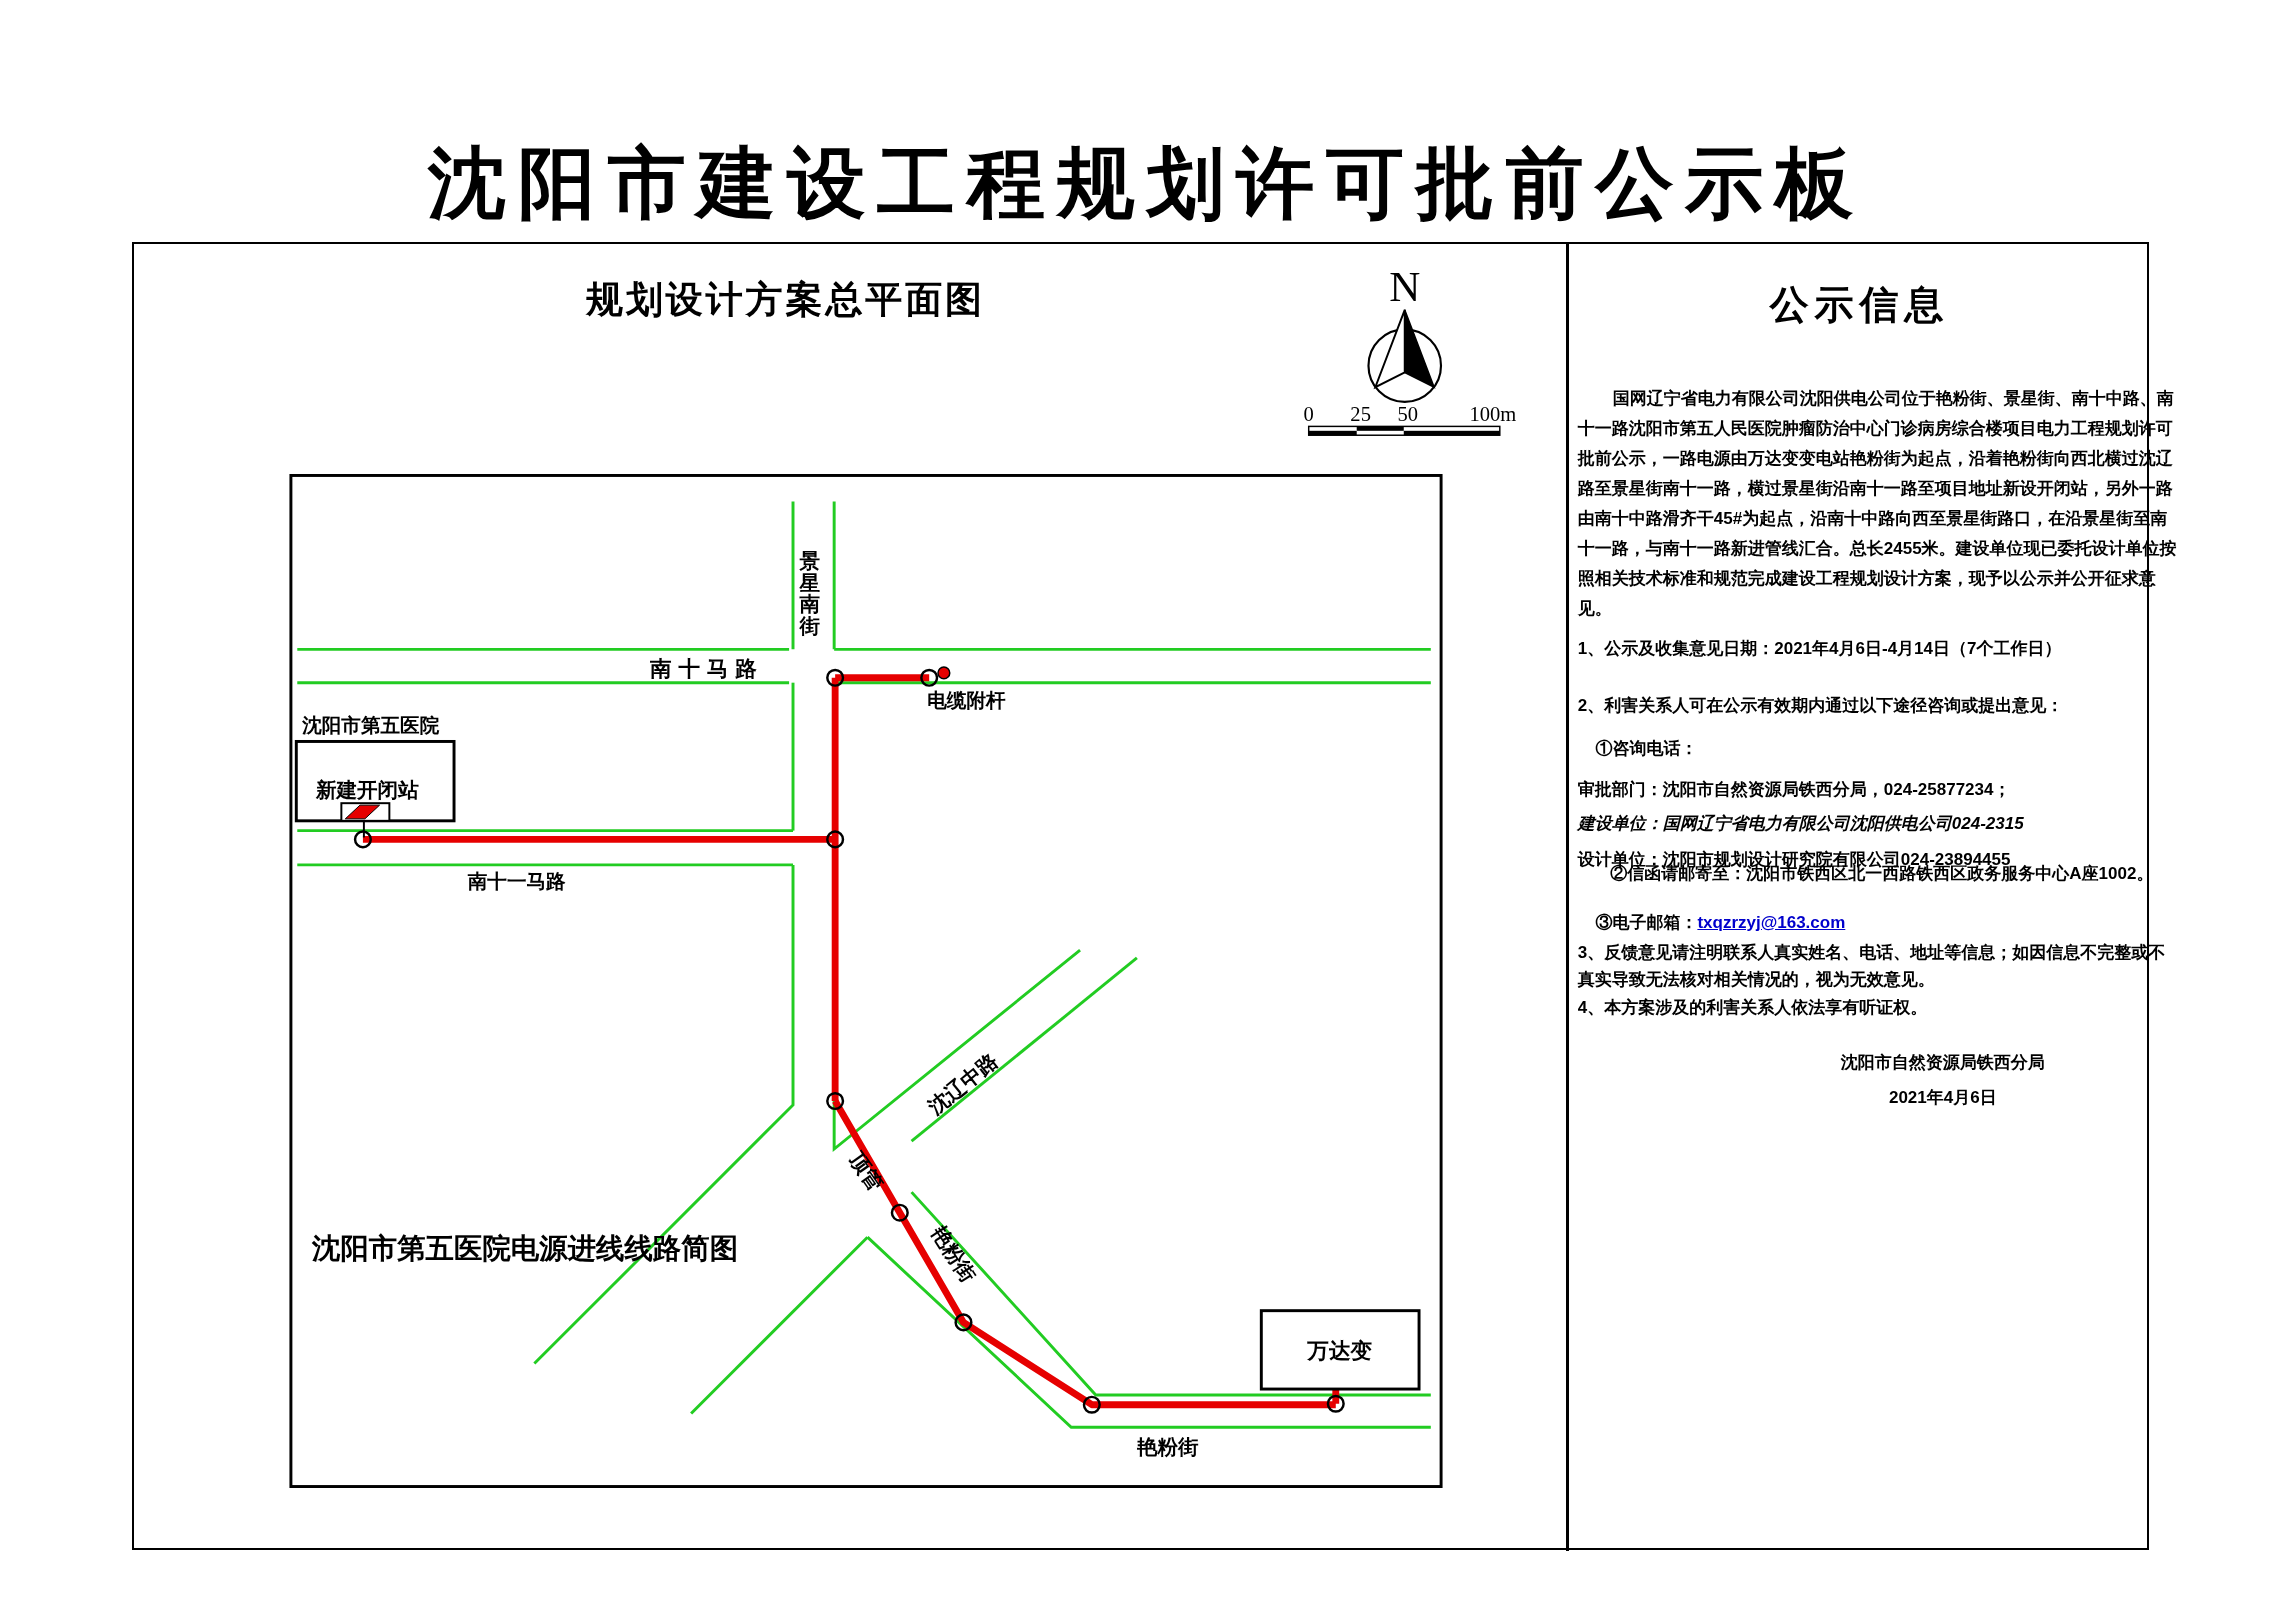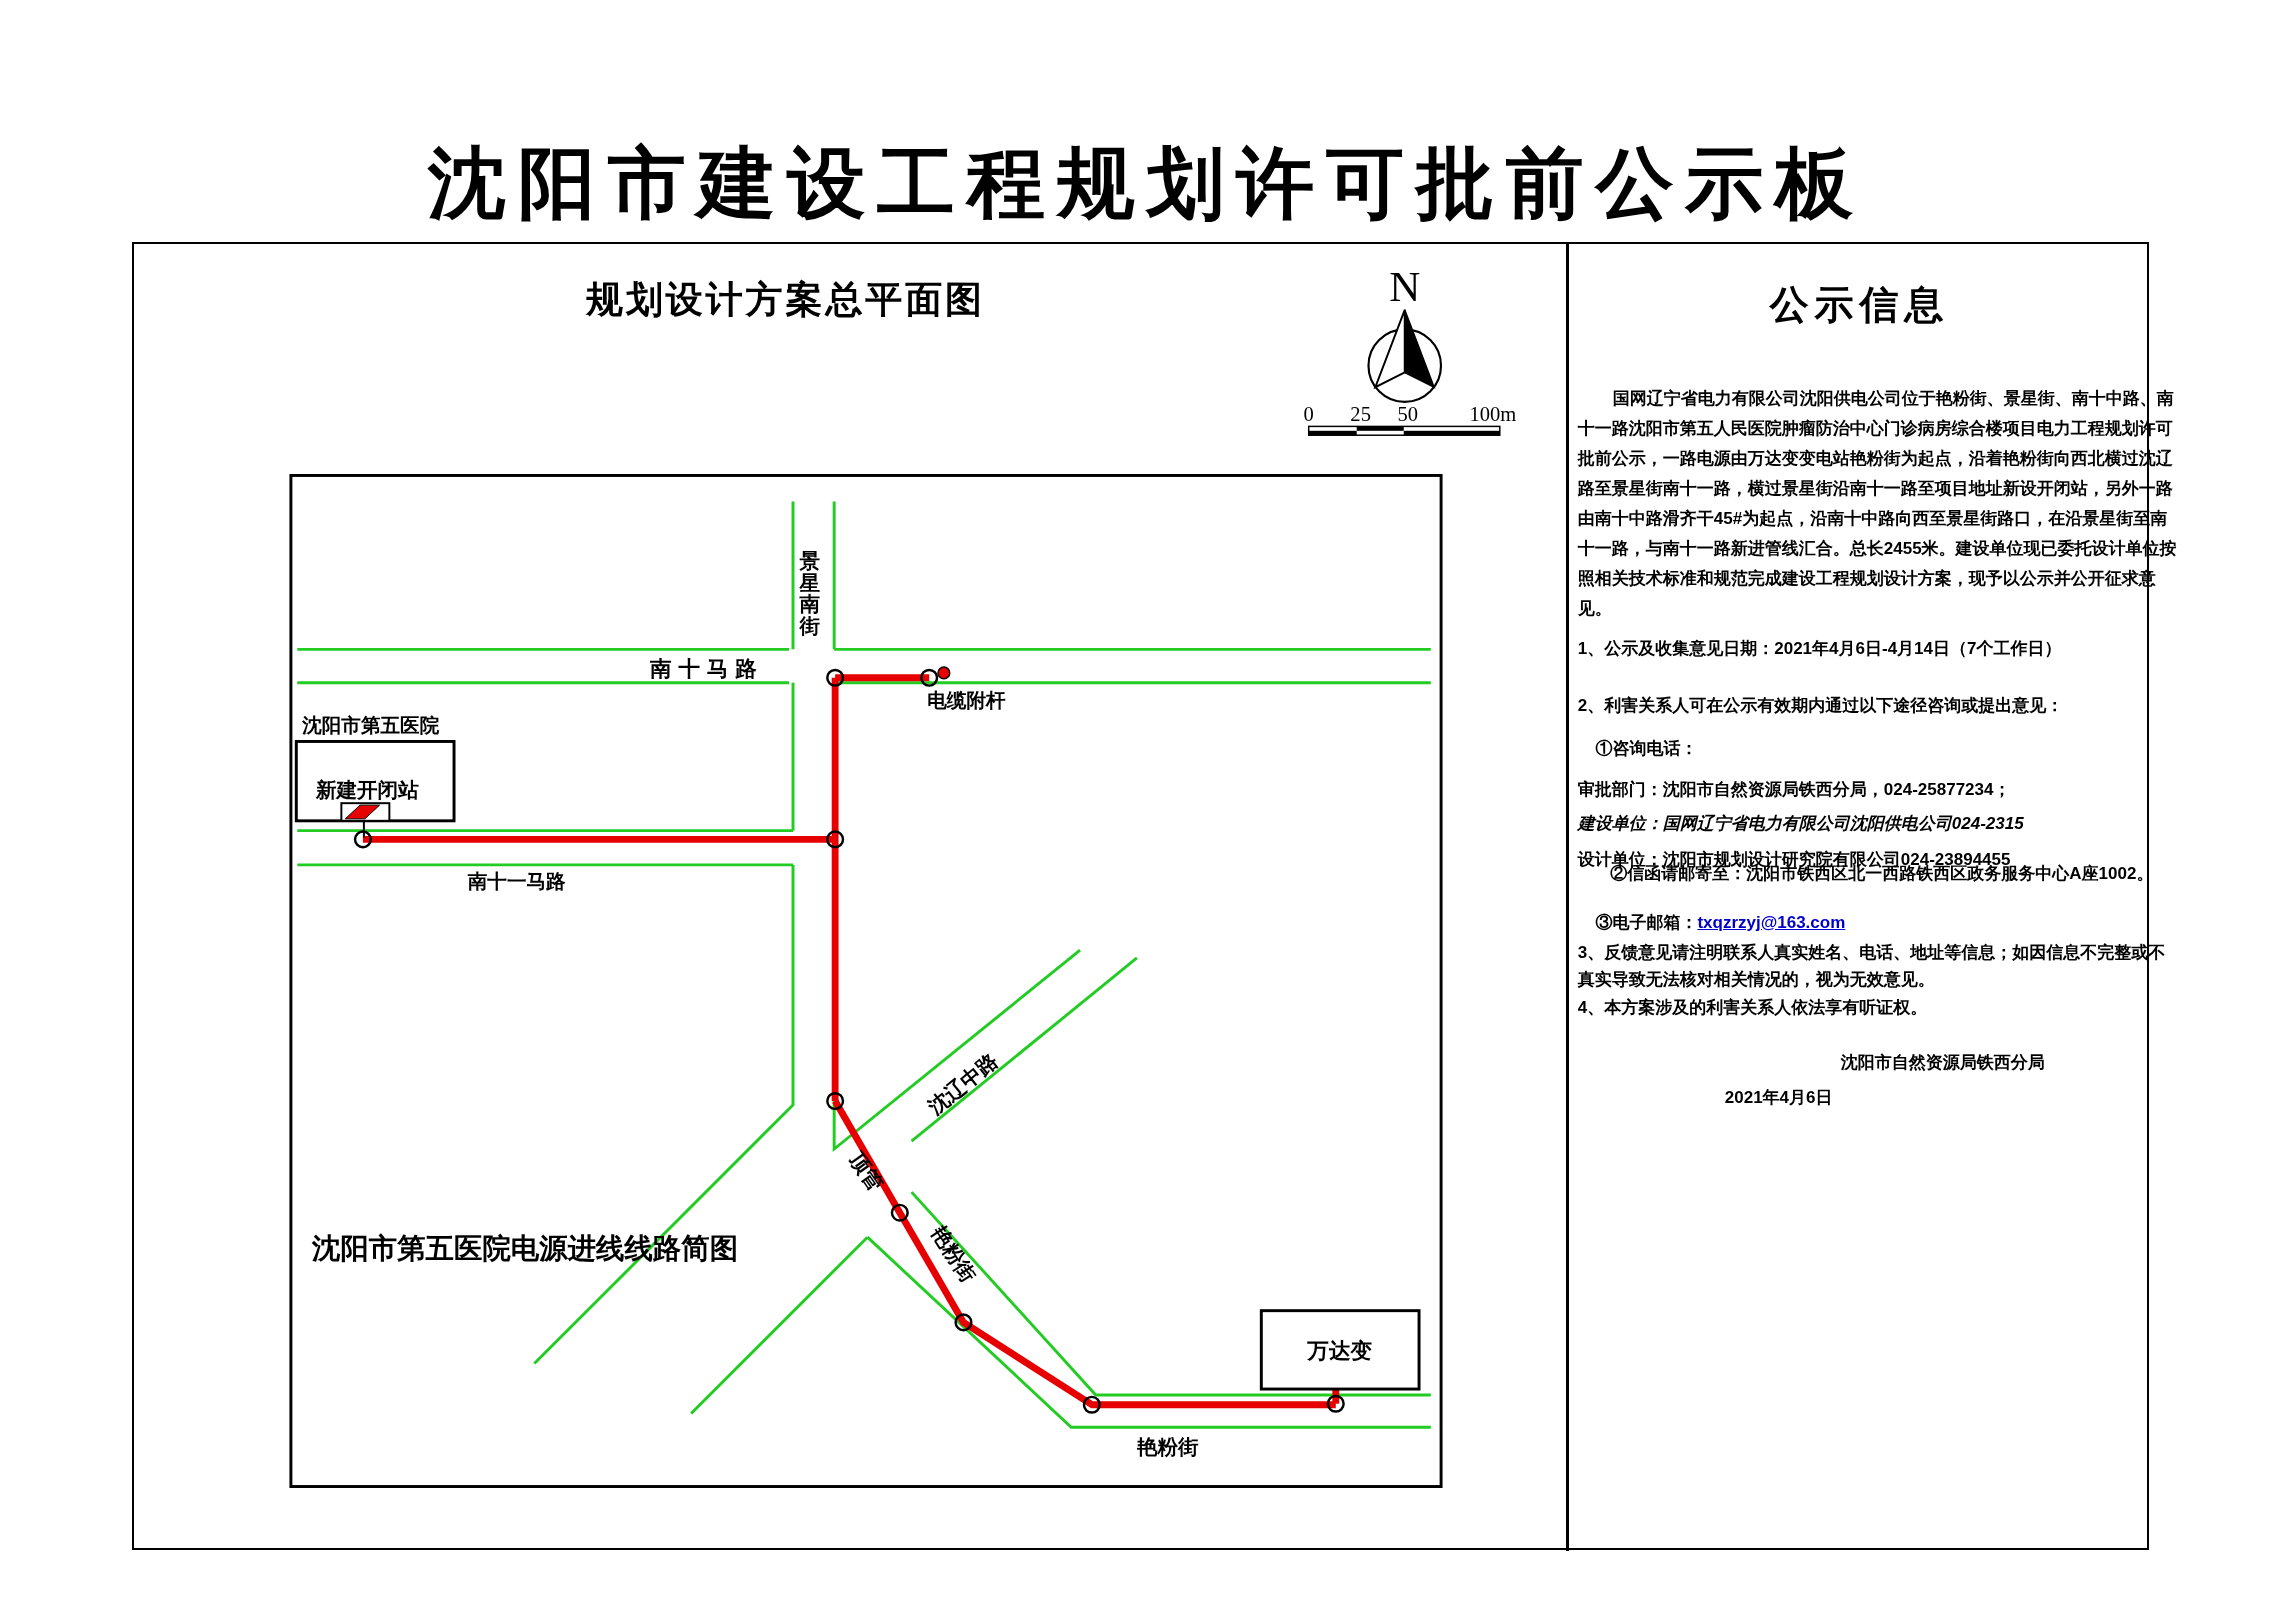--- a/index.html
+++ b/index.html
@@ -32,21 +32,21 @@
   #item2{top:452px;}
   #phone-line{top:495px;padding-left:17.6px;}
   #approval-line{top:536px;}
   #construction-line{top:570px;font-style:italic;}
   #design-line{top:606px;}
   #mail-line{top:620px;padding-left:17.6px;text-align:center;}
   #email-line{top:669px;padding-left:17.6px;}
   #item3{top:697px;line-height:27.4px;}
   #item4{top:754px;}
   #signature-line{top:809px;padding-left:147px;width:436px;text-align:center;}
-  #date-line{top:844px;padding-left:147px;width:436px;text-align:left;}
+  #date-line{top:844px;padding-left:147px;width:436px;text-align:center;}
   a.email{color:#0000cc;text-decoration:underline;font-weight:700;}
 </style>
 </head>
 <body>
 
 <div class="abs" id="main-title">沈阳市建设工程规划许可批前公示板</div>
 
 <div class="abs" id="outer-frame"></div>
 <div class="abs" id="panel-divider"></div>
 

